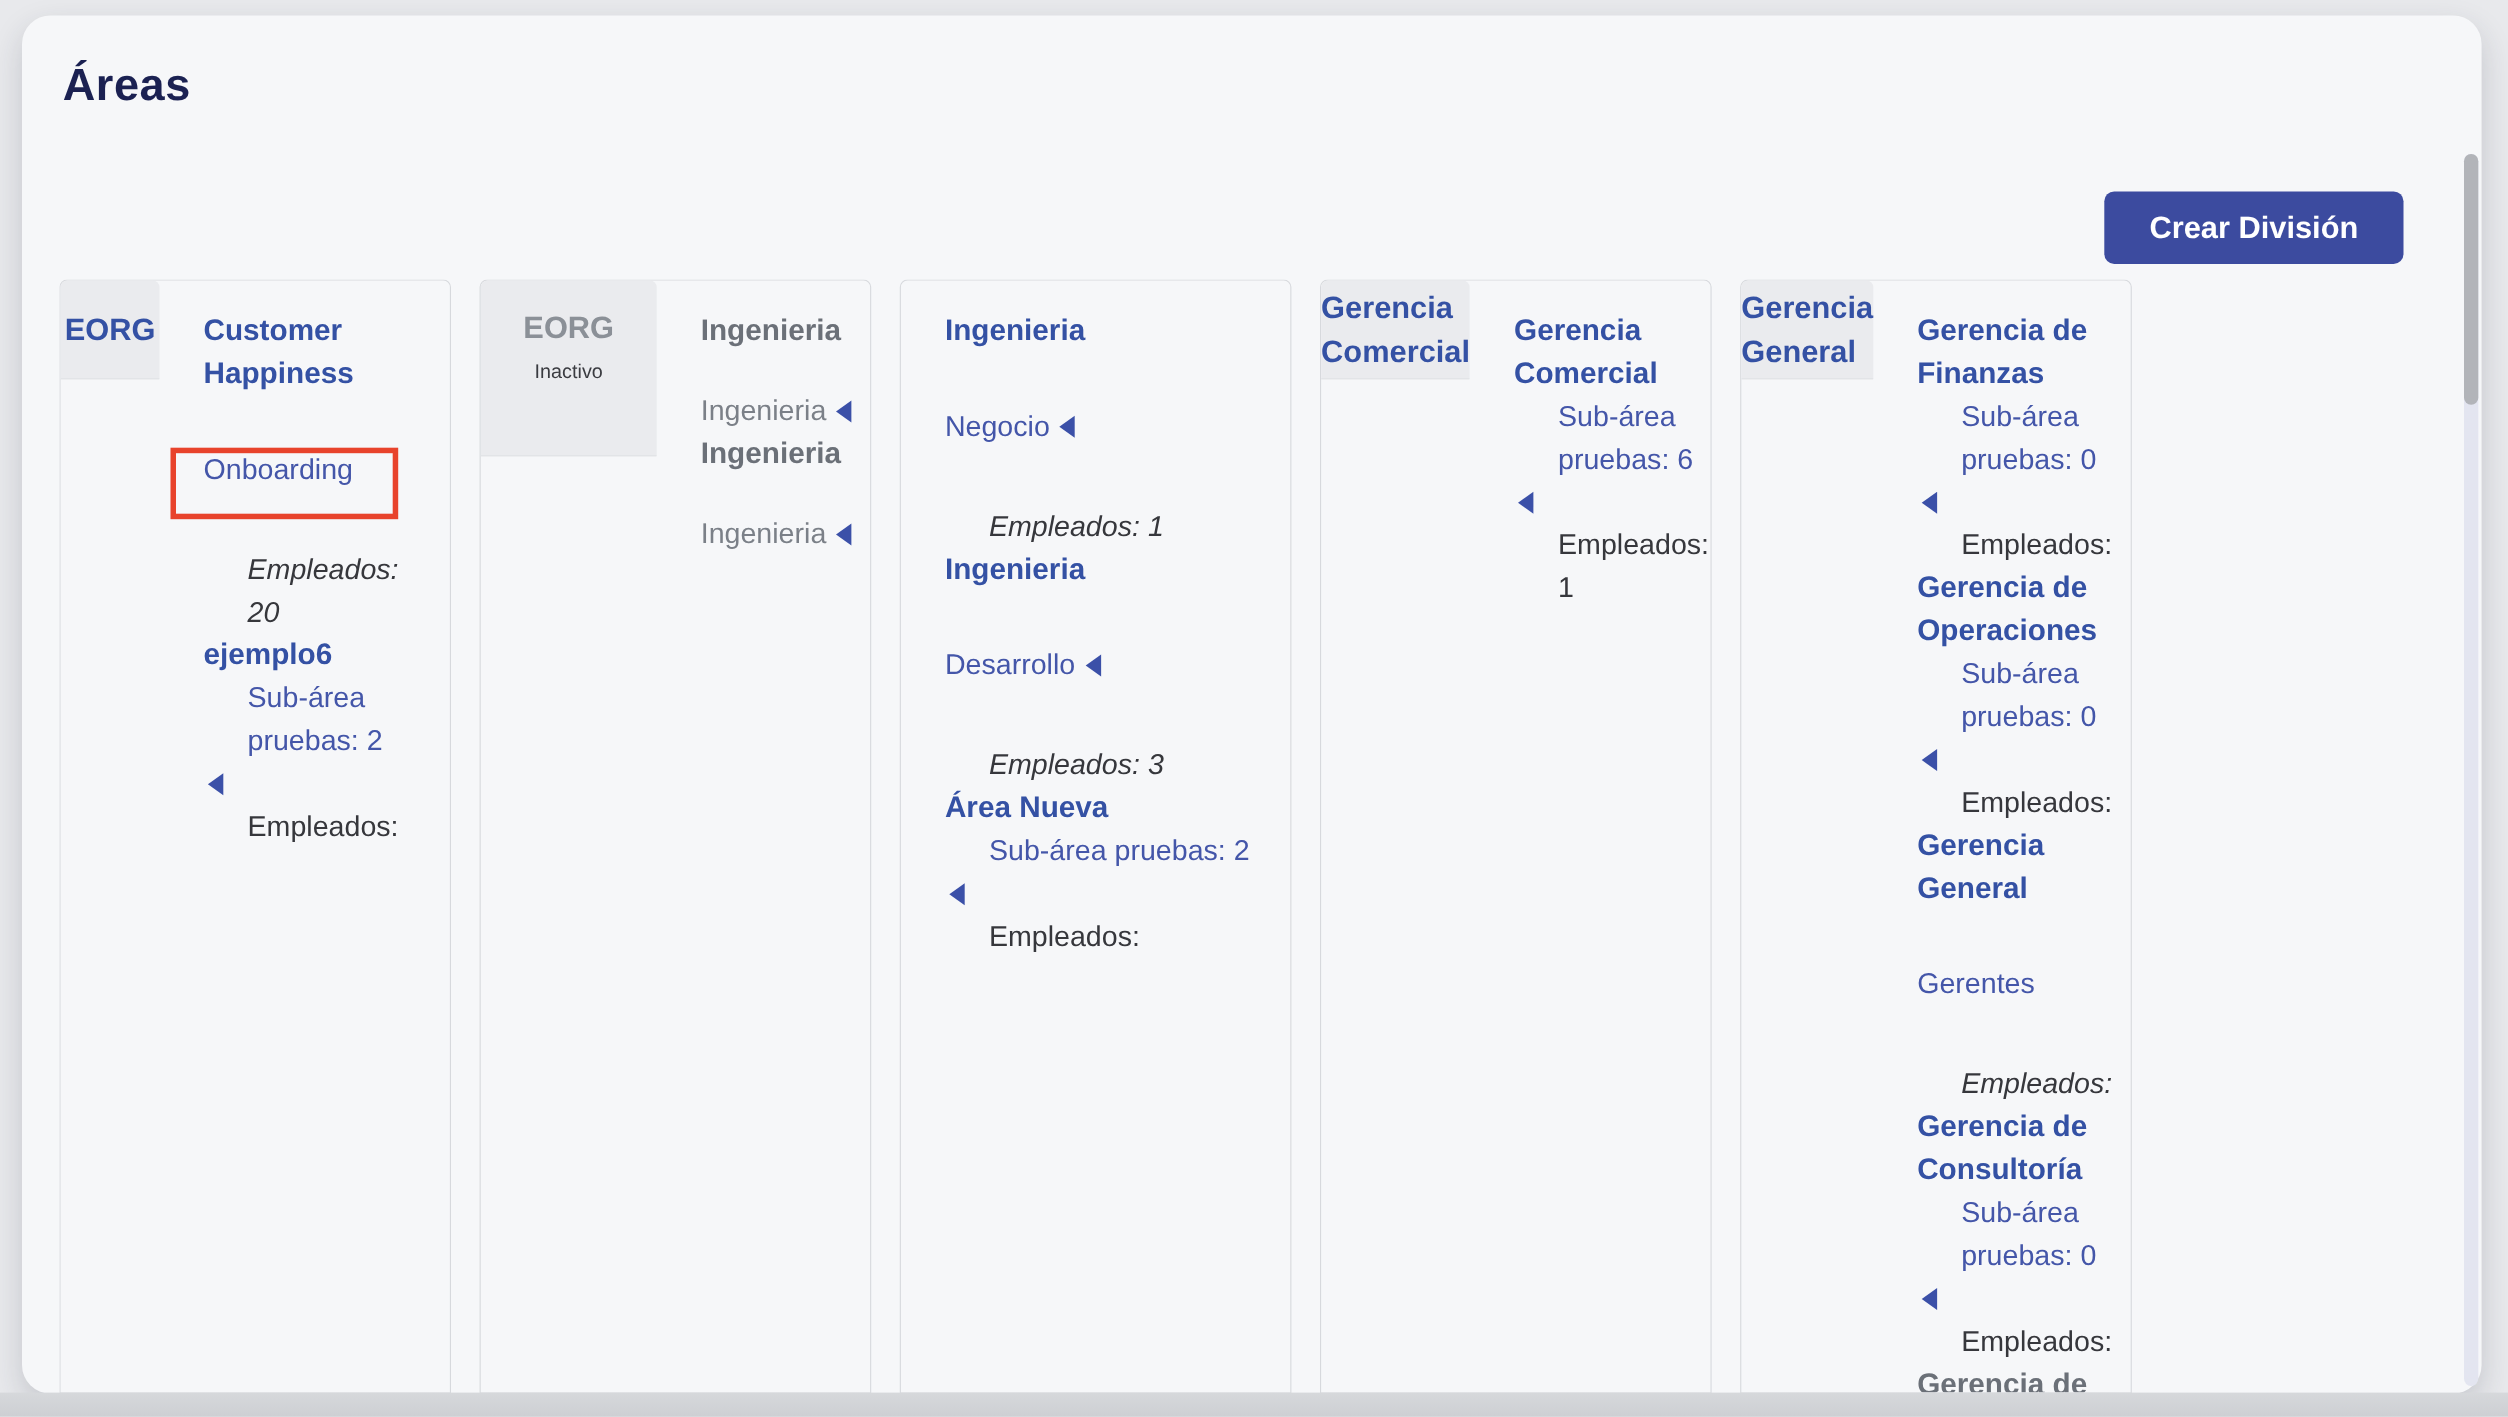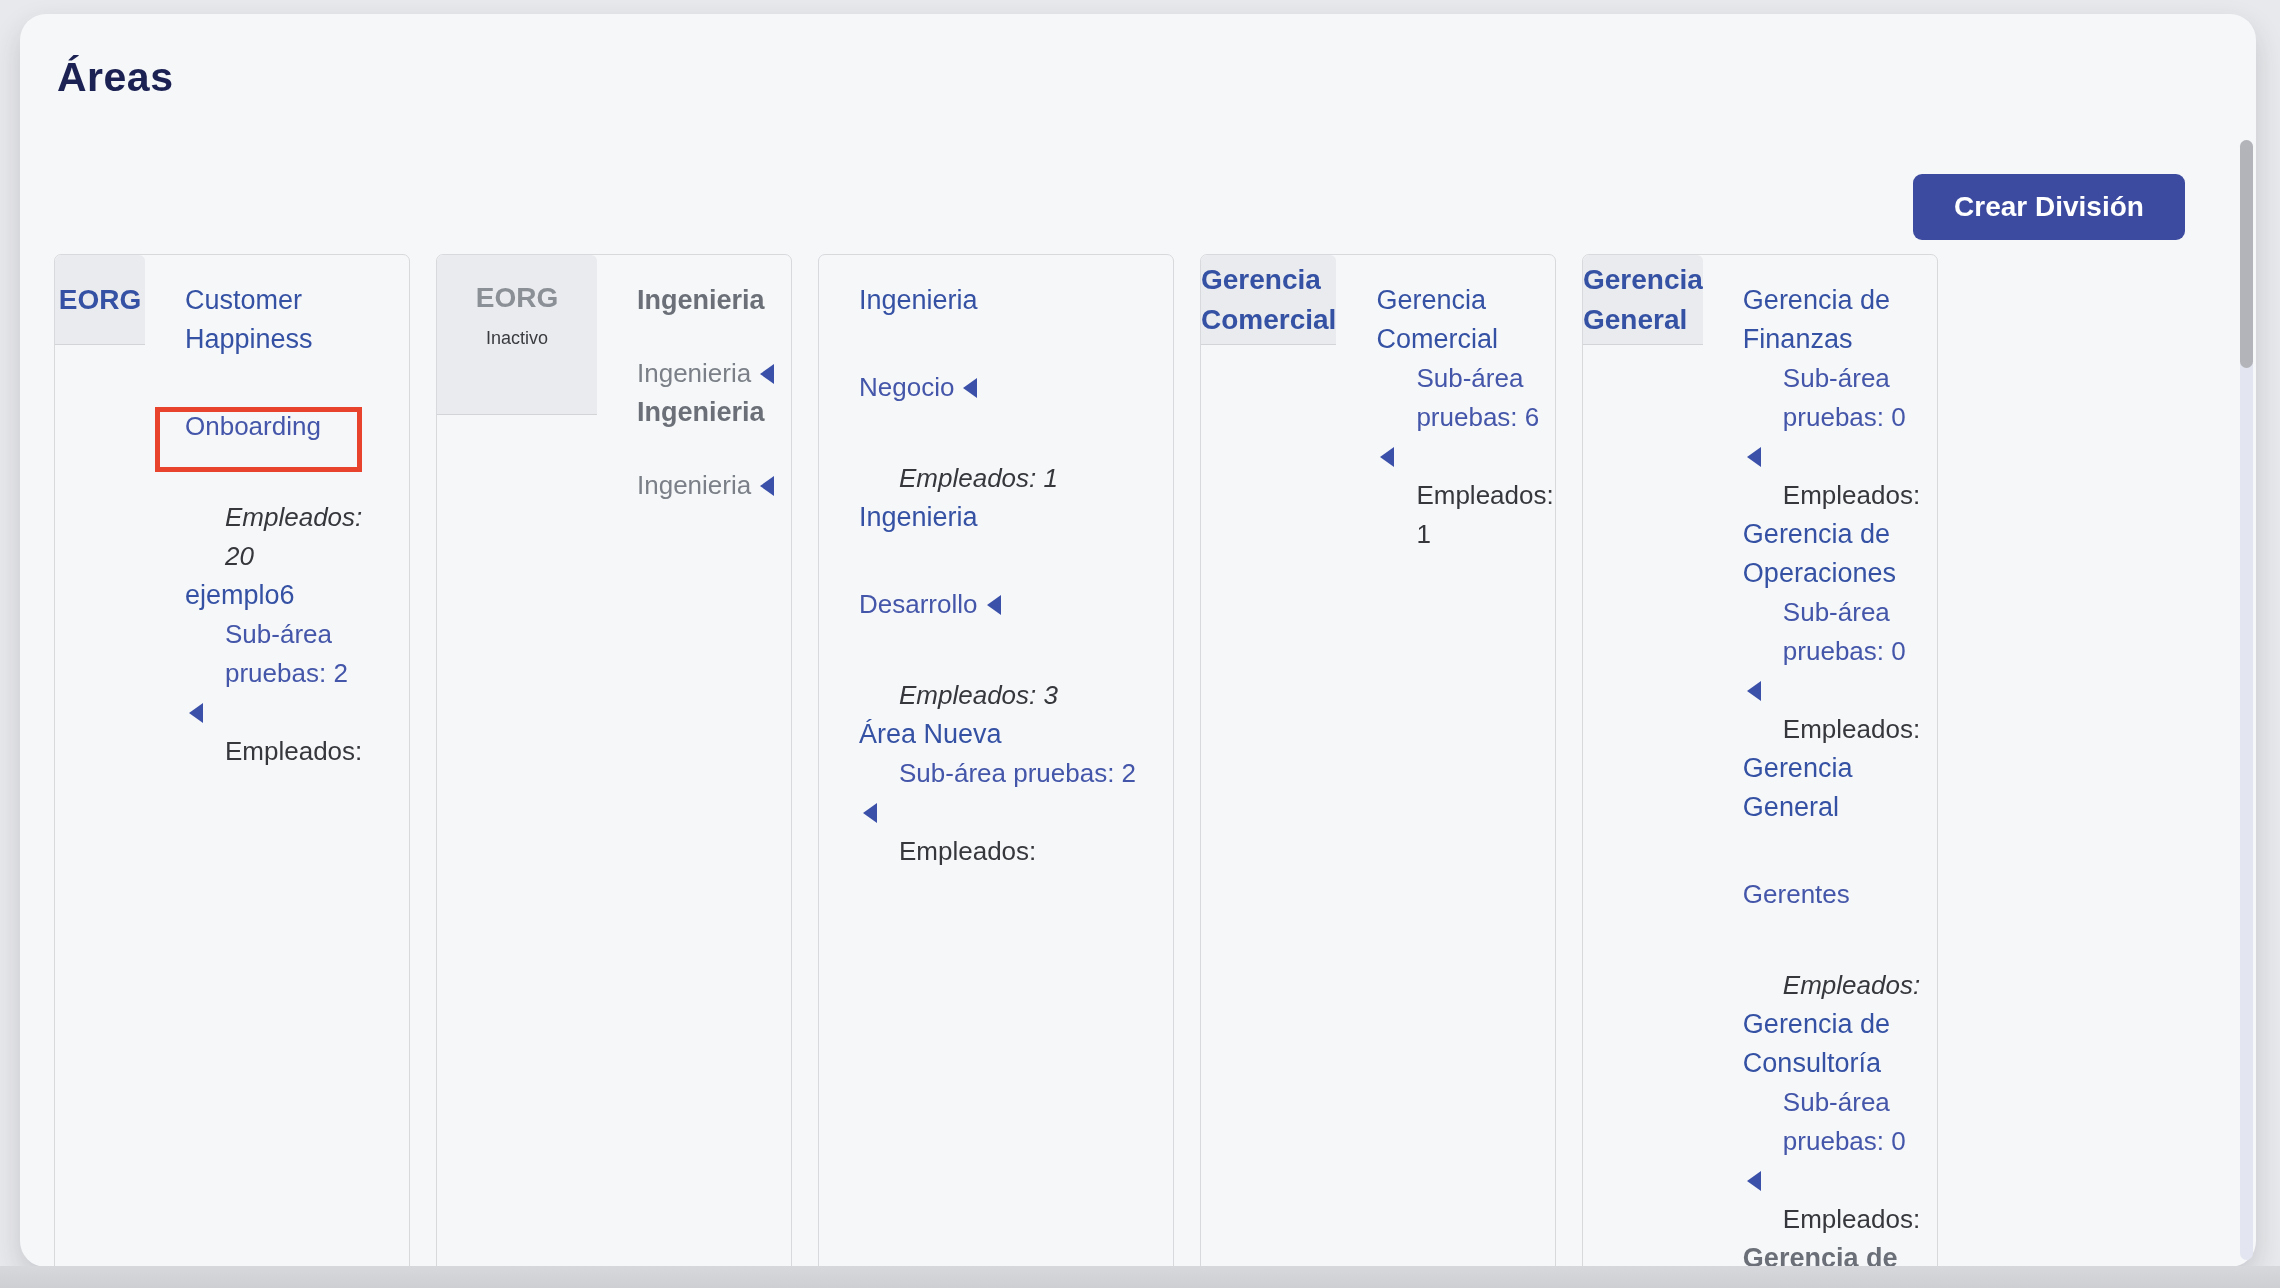--- a/index.html
+++ b/index.html
@@ -83,21 +83,21 @@
   .column.muted .col-head .title{color:var(--muted-title);}
   .col-head .status{
     font-size:18px;font-weight:400;color:#3a3b40;line-height:40px;
   }
   .col-body{
     flex:1;overflow:hidden;
     padding:26px 14px 0 40px;
     font-size:26px;line-height:39px;
   }
   .r{position:relative;}
-  .r-area{font-weight:400;font-size:27px;color:var(--blue-bold);}
+  .r-area{font-weight:700;font-size:27px;color:var(--blue-bold);}
   .r-area-muted{font-weight:700;font-size:27px;color:var(--muted-bold);}
   .r-link{color:var(--blue-link);margin-top:48px;}
   .r-link-muted{color:var(--muted-link);margin-top:34px;}
   .r-link + .r-meta-dark, .r-link-muted + .r-meta-dark{margin-top:52px;font-style:italic;}
   .r-meta{color:var(--blue-link);padding-left:40px;}
   .r-meta-dark{color:var(--dark-text);padding-left:40px;}
   .r-tri{height:39px;display:flex;align-items:center;padding-left:4px;}
   .tri{
     display:inline-block;width:0;height:0;
     border-top:10px solid transparent;

